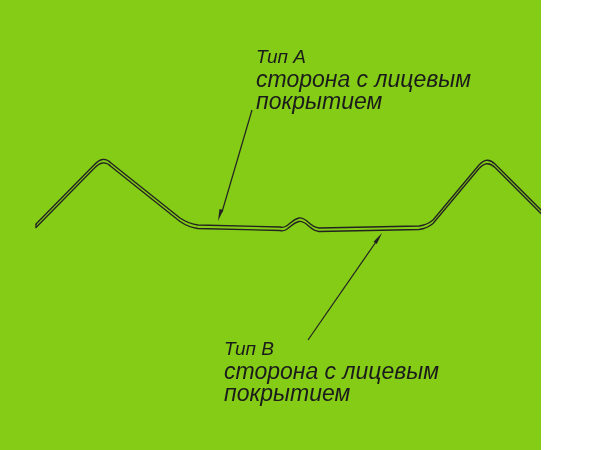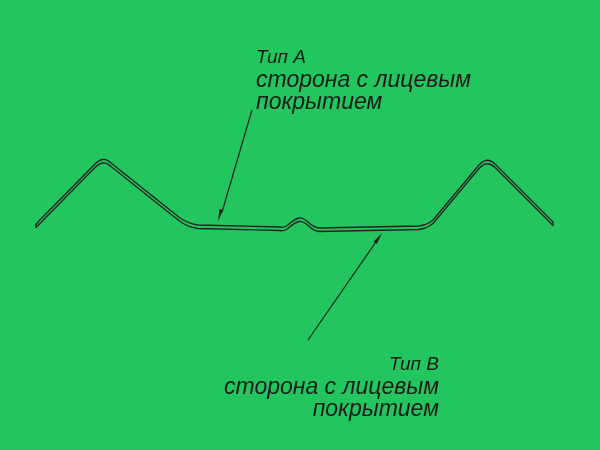--- a/index.html
+++ b/index.html
@@ -2,23 +2,23 @@
 <html><head>
 <meta charset="utf-8">
 <style>
   html, body {
     margin: 0;
     padding: 0;
     background: #ffffff;
   }
   .canvas {
     position: relative;
-    width: 600px;
+    width: 541px;
     height: 450px;
-    background: #22c55e;
+    background: #84cc16;
     overflow: hidden;
     font-family: "Liberation Sans", sans-serif;
   }
   .drawing-svg {
     position: absolute;
     left: 0;
     top: 0;
   }
   .label-block {
     position: absolute;
@@ -29,21 +29,21 @@
   }
   .label-title {
     font-size: 19px;
     display: block;
   }
   .label-line {
     font-size: 23px;
     display: block;
   }
   .label-top   { left: 256px; top: 46px; }
-  .label-bottom{ left: 224px; top: 353px; text-align: right; }
+  .label-bottom{ left: 224px; top: 338px; }
 </style>
 </head>
 <body>
 
 <div class="canvas">
 
   <svg class="drawing-svg" width="600" height="450" viewBox="0 0 600 450">
 
     <path d="M 36 224 L 94 165 Q 103 155 111 163 L 180 218 Q 189 224 198 225
              L 280 227 C 288 229 290 220 299 218 C 307 217 309 227 319 228

